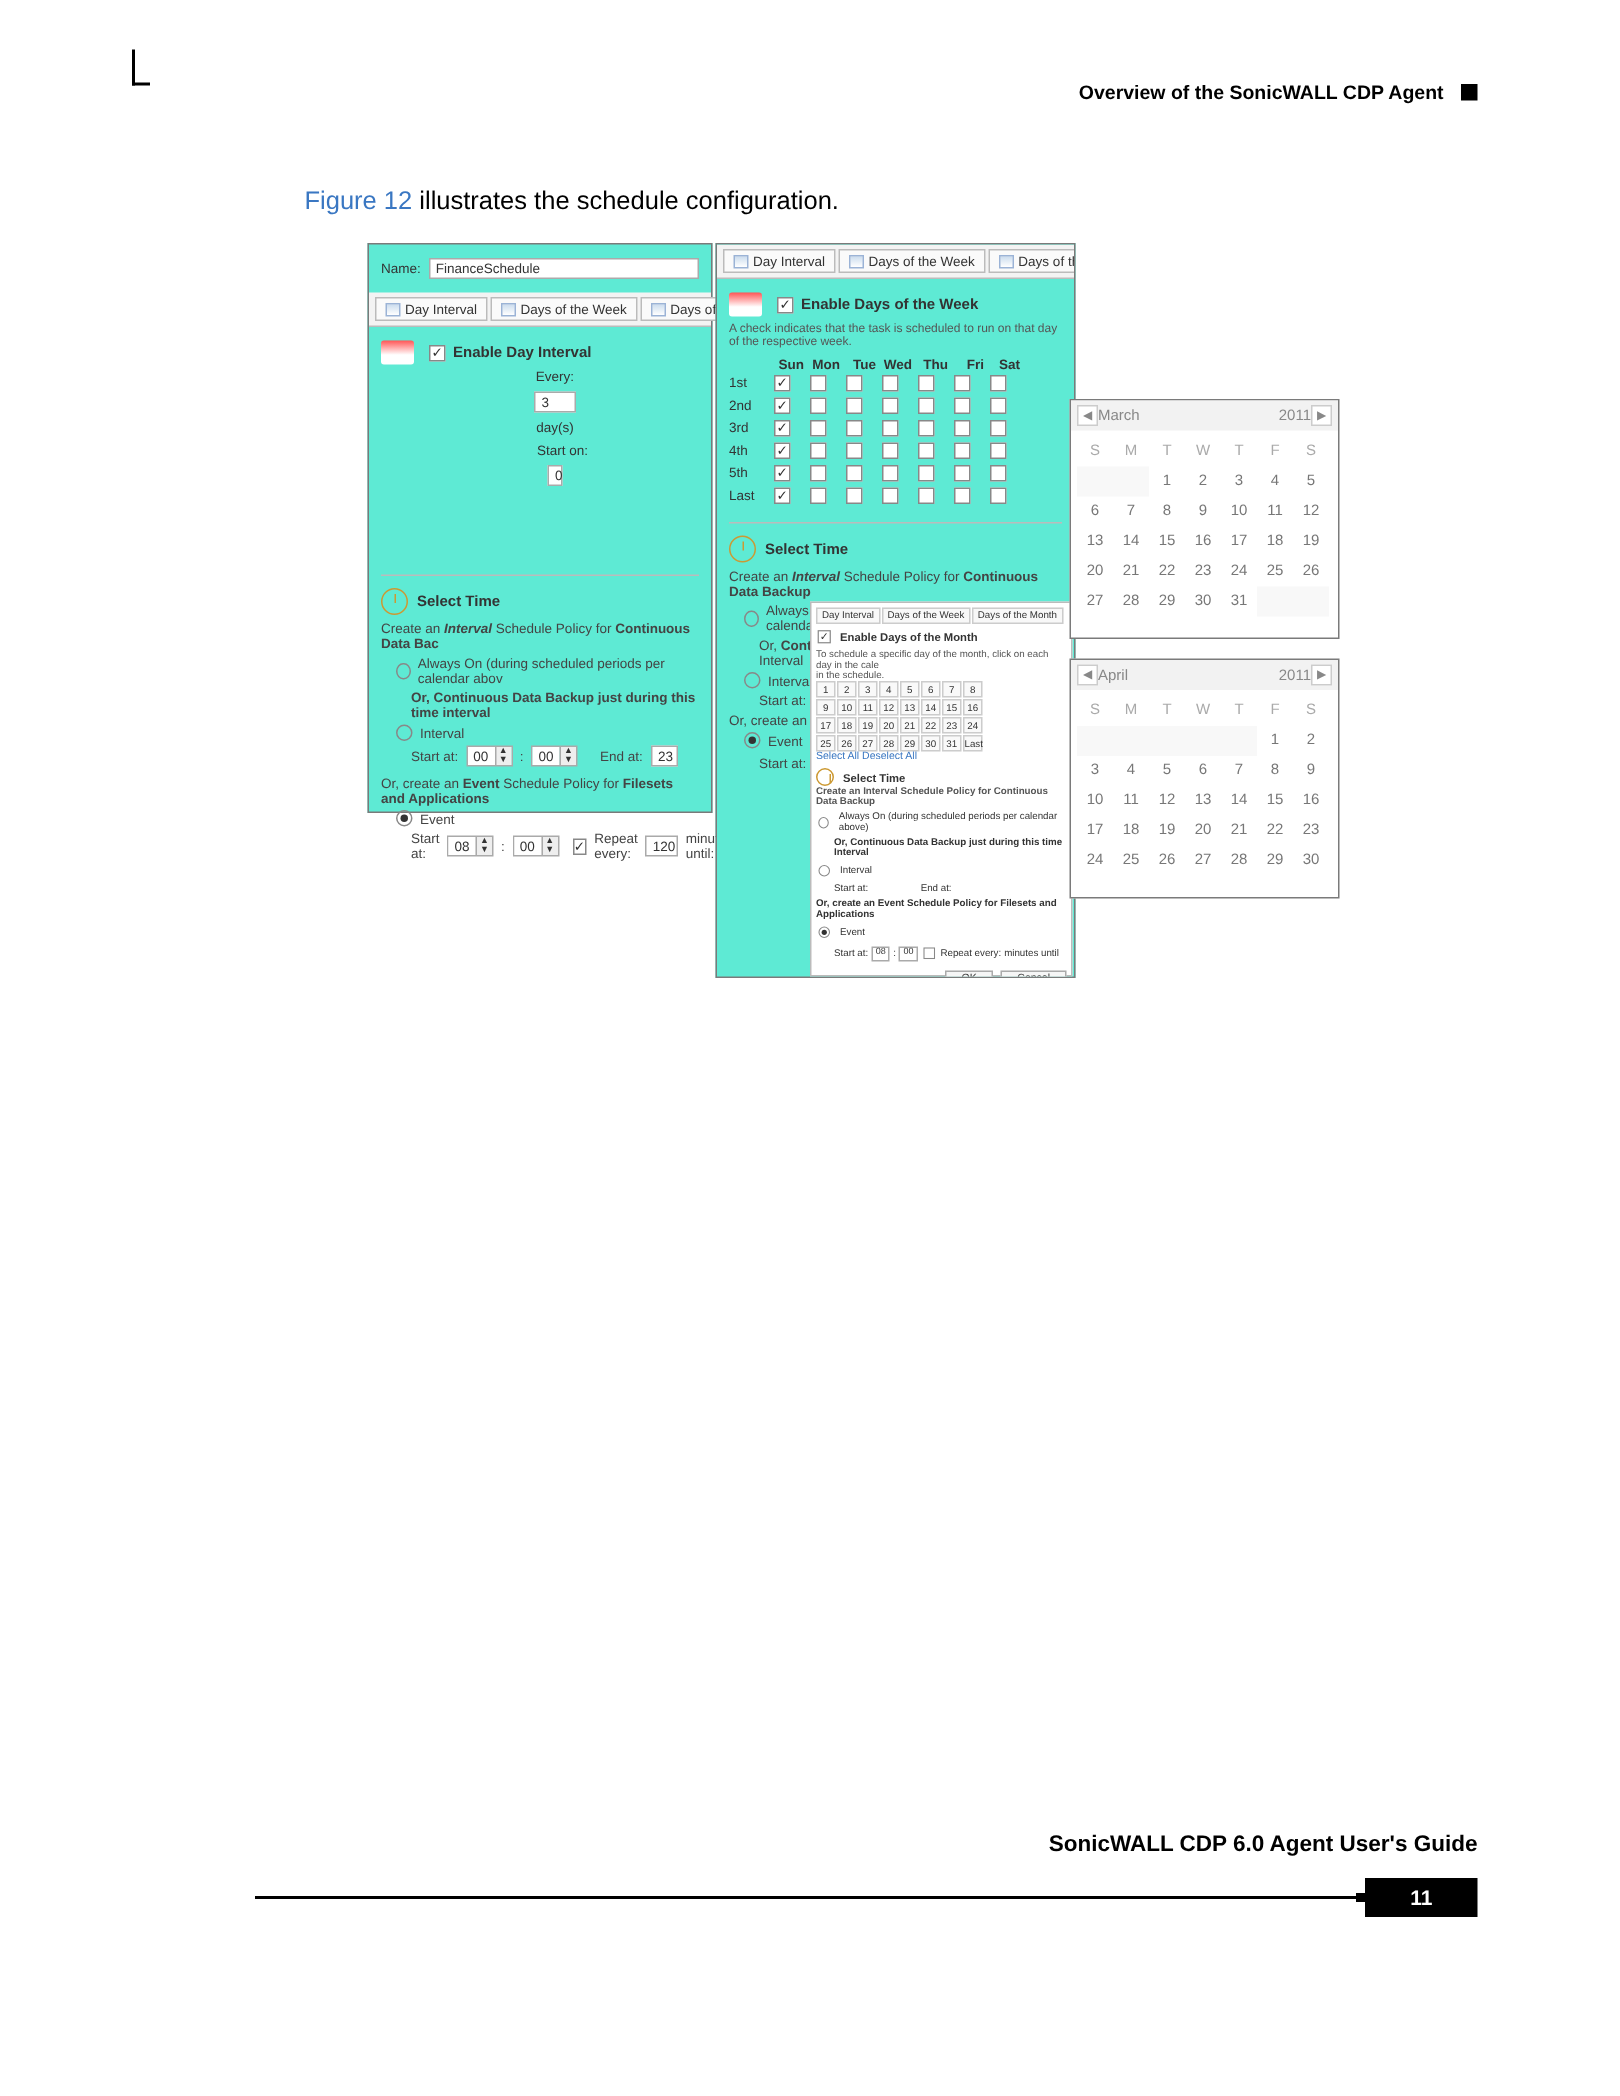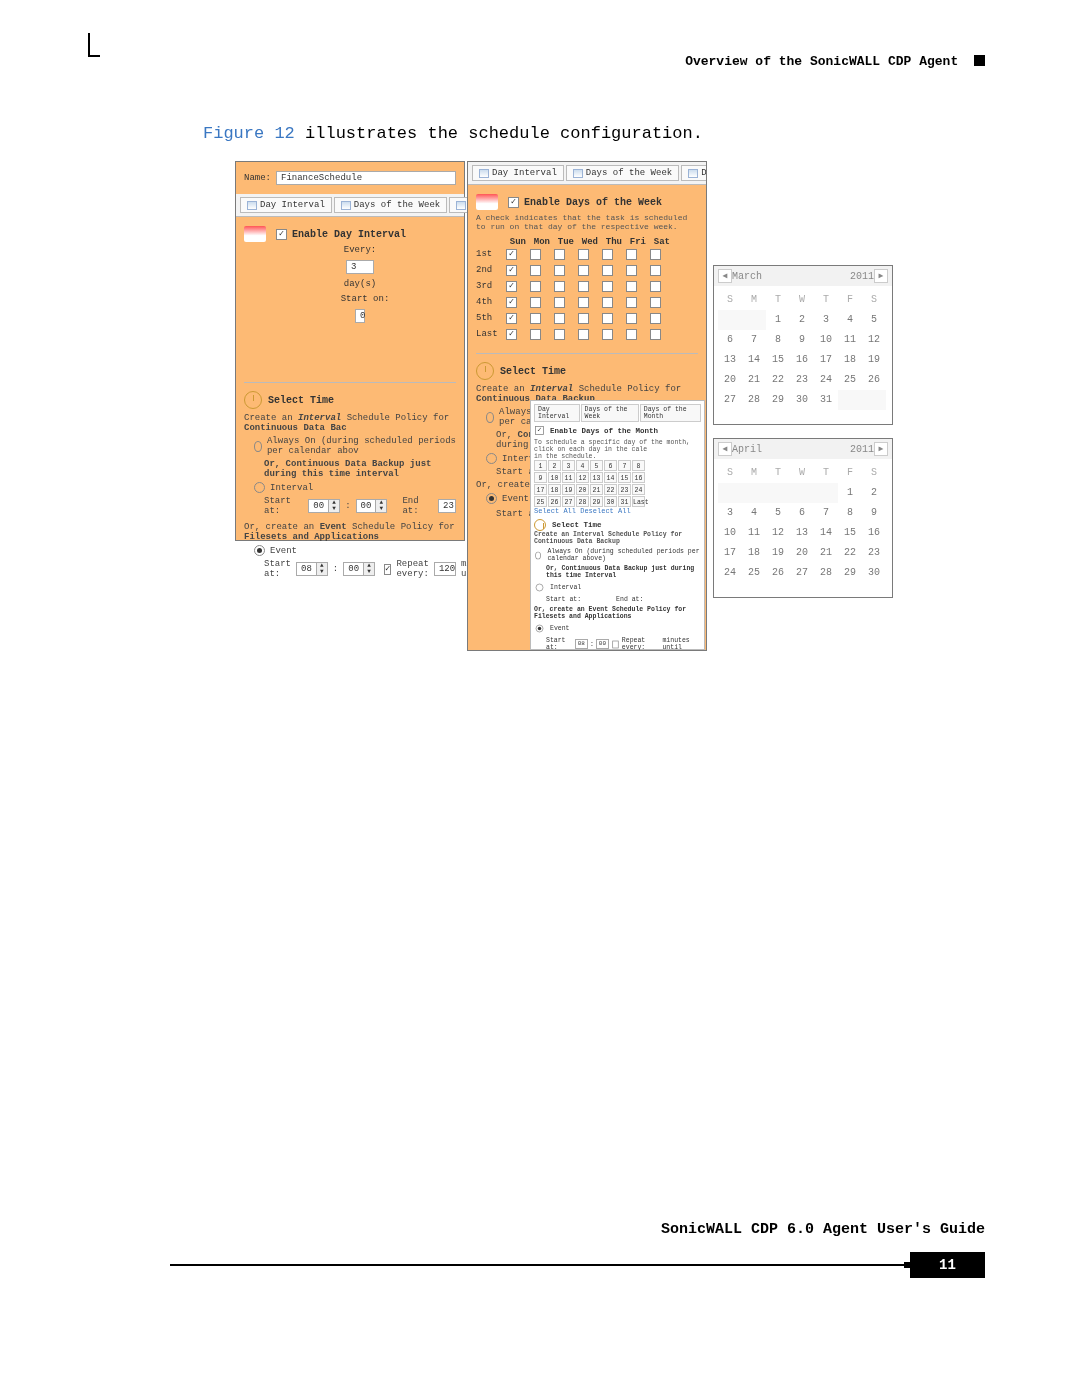--- a/index.html
+++ b/index.html
@@ -1,28 +1,28 @@
 <!DOCTYPE html>
 <html><head>
 <meta charset="utf-8">
 <style>
   * { box-sizing: border-box; margin: 0; padding: 0; }
   html, body { width: 1080px; height: 1397px; background: #fff; font-family: Arial, Helvetica, sans-serif; color: #000; }
-  .page { position: relative; width: 1080px; height: 1308px; font-family: Liberation Mono, monospace; }
+  .page { position: relative; width: 1080px; height: 1308px; }
   .crop-left { position: absolute; left: 88px; top: 33px; width: 12px; height: 24px; border-left: 2px solid #000; border-bottom: 2px solid #000; }
   .header-right { position: absolute; right: 95px; top: 54px; font-size: 13px; font-weight: bold; }
   .header-sq { display: inline-block; width: 11px; height: 11px; background: #000; margin-left: 8px; vertical-align: -1px; }
   .content { position: absolute; left: 203px; top: 124px; width: 790px; }
   .intro { font-size: 17px; color: #000; }
   .intro .figref { color: #3a77c2; }
   .figcap { margin-top: 30px; font-size: 15px; font-style: italic; font-weight: bold; }
   .after-text { font-size: 17px; margin-top: 20px; line-height: 1.35; }
   .figarea { position: relative; margin-top: 10px; height: 510px; width: 790px; }
   
-  .panel { position: absolute; background: #fdba74; border: 1px solid #7a7a7a; font-size: 9px; color: #333; }
+  .panel { position: absolute; background: #5eead4; border: 1px solid #7a7a7a; font-size: 9px; color: #333; margin-left: 10px; }
   .tabbar { display: flex; gap: 2px; padding: 3px 4px; border-bottom: 1px solid #bbb; background: #f3f3f3; }
   .tab { display: inline-flex; align-items: center; gap: 3px; padding: 2px 6px; border: 1px solid #bbb; background: #fafafa; font-size: 9px; white-space: nowrap; }
   .tab .cal { width: 10px; height: 9px; border: 1px solid #9bb3d6; background: linear-gradient(#cde, #fff); display: inline-block; }
   .pbody { padding: 6px 8px; }
   .row { display: flex; align-items: center; gap: 5px; margin: 3px 0; }
   .hdr { font-weight: bold; font-size: 10px; }
   .hdr-red { display: inline-block; width: 22px; height: 16px; background: linear-gradient(#f55,#fff 60%); margin-right: 5px; border-radius: 2px; }
   .chk { width: 11px; height: 11px; border: 1px solid #888; background: #fff; display: inline-flex; align-items: center; justify-content: center; font-size: 9px; line-height: 1; }
   .chk.on::after { content: "✓"; font-size: 9px; }
   .radio { width: 11px; height: 11px; border: 1px solid #888; border-radius: 50%; display: inline-flex; align-items: center; justify-content: center; }

